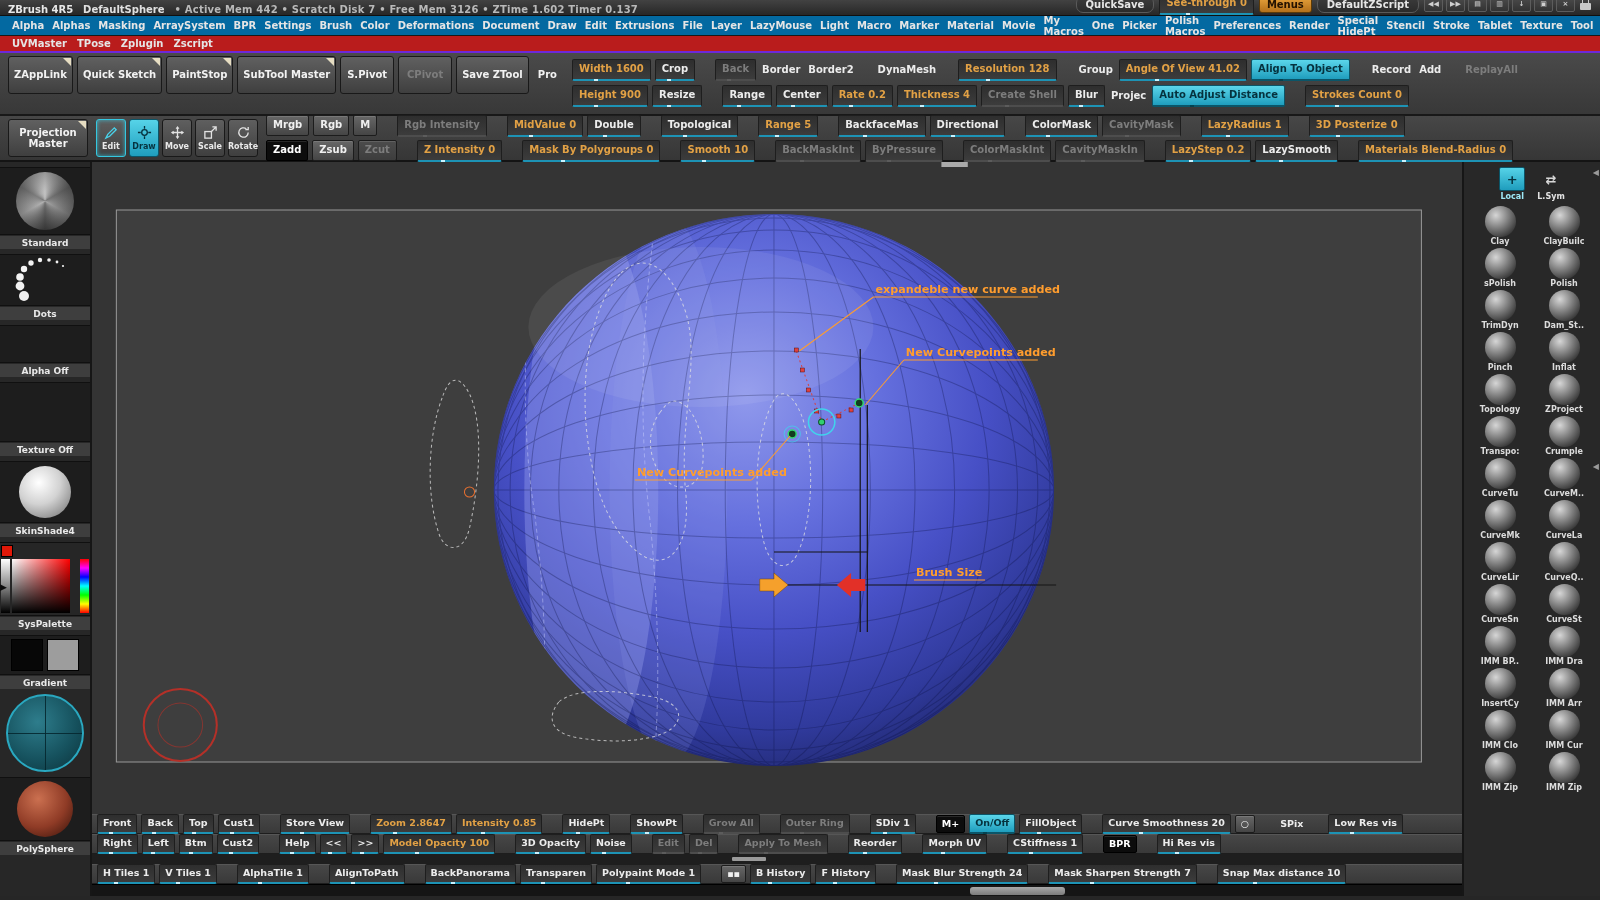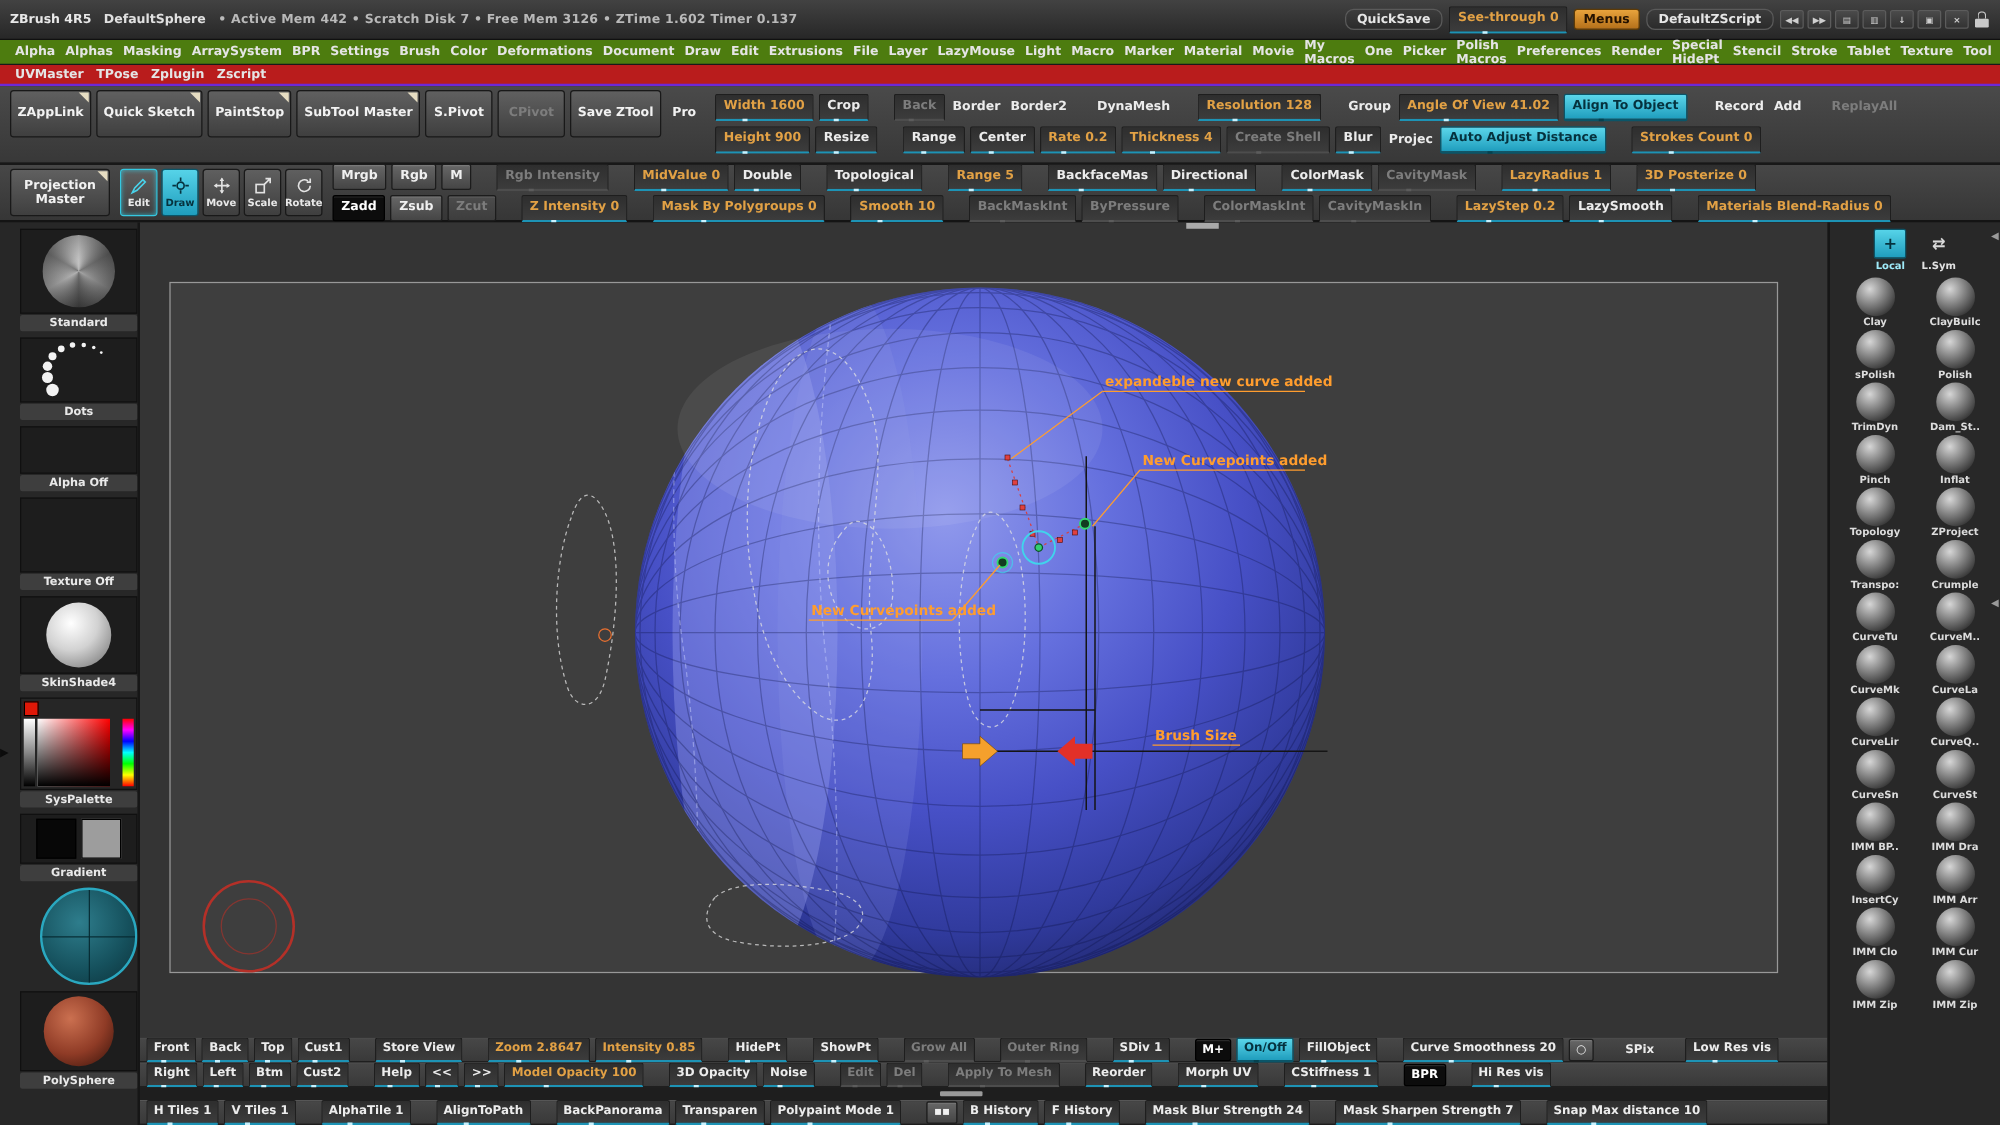--- a/index.html
+++ b/index.html
@@ -17,34 +17,34 @@
   .ctl.s-on{background:linear-gradient(#5bd6ea,#1f9dbd);color:#05323e;border-color:#0b5568;border-bottom-color:#0b5568}
   .ctl.s-on::after{background:#04424f}
   .ctl.s-dark{background:#0c0c0c;color:#fff;border:1px solid #000}
   .ctl.s-dis{color:#7d7d7d}
   .t-slider.s-dis{border-bottom-color:#4d4d4d}
   .t-slider.s-dis::after{background:#5c5c5c}
   .t-btn.s-dis{background:linear-gradient(#4c4c4c,#3d3d3d)}
   .ctlrow{display:flex;align-items:center;gap:4px;height:23px}
 
   
-  .titlebar{height:32px;display:flex;align-items:center;gap:10px;padding:0 8px;background:linear-gradient(#424242,#272727);border-bottom:1px solid #101010;font:bold 10px "DejaVu Sans",sans-serif;color:#c9c9c9}
+  .titlebar{height:16px;display:flex;align-items:flex-end;gap:10px;padding:0 8px;background:linear-gradient(#424242,#272727);border-bottom:1px solid #101010;font:bold 10px "DejaVu Sans",sans-serif;color:#c9c9c9}
   .titlebar .tb-app{color:#e8e8e8}
   .titlebar .tb-doc{color:#e0e0e0}
   .titlebar .tb-stats{color:#b9b9b9;letter-spacing:.2px}
   .tb-right{margin-left:auto;display:flex;align-items:center;gap:5px}
   .tb-btn{background:linear-gradient(#3c3c3c,#2b2b2b);border:1px solid #5a5a5a;border-radius:7px;color:#e6e6e6;font:bold 10px "DejaVu Sans",sans-serif;padding:2px 9px}
   .menus-btn{background:linear-gradient(#e8a33c,#b4701a);border:1px solid #5c3a07;border-radius:3px;color:#241200;font:bold 10px "DejaVu Sans",sans-serif;padding:2px 7px}
   .winicon{display:inline-flex;align-items:center;justify-content:center;width:19px;height:15px;background:linear-gradient(#4a4a4a,#333);border:1px solid #5c5c5c;border-radius:2px;font-size:7px;color:#cfcfcf}
   .lock-icon{position:relative;width:12px;height:14px;display:inline-block}
   .lock-icon .shackle{position:absolute;top:0;left:2px;width:7px;height:6px;border:1.5px solid #c9c9c9;border-bottom:none;border-radius:4px 4px 0 0}
   .lock-icon .lock-body{position:absolute;bottom:1px;left:0;width:11px;height:7px;background:#c9c9c9;border-radius:1px}
 
   
-  .menubar{height:20px;display:flex;align-items:center;padding:0 8px;background:#4d7c0f;border-bottom:1px solid #191919}
+  .menubar{height:20px;display:flex;align-items:center;padding:0 8px;background:#0369a1;border-bottom:1px solid #191919}
   .menu-item{font:bold 10px "DejaVu Sans",sans-serif;color:#e5e5e5;padding:2px 4px;cursor:default}
   .menubar2{height:17px;display:flex;align-items:center;gap:2px;padding:0 8px;background:#b91c1c;border-bottom:2px solid #6d28d9}
 
   
   .shelf-top{height:63px;display:flex;gap:10px;padding:3px 8px 2px;background:linear-gradient(#4a4a4a,#383838);border-bottom:2px solid #181818}
   .left-col{display:flex;flex-direction:column;gap:2px}
   .plugins{display:flex;gap:4px;align-items:flex-end}
   .plugbtn{position:relative;min-width:54px;height:38px;display:flex;align-items:center;justify-content:center;text-align:center;background:linear-gradient(#606060,#3f3f3f);border:1px solid #191919;border-radius:3px;color:#f2f2f2;font:bold 10px "DejaVu Sans",sans-serif;line-height:1.15;padding:2px 5px;white-space:normal}
   .plugbtn.t-lbl{background:none;border:none;box-shadow:none;min-width:26px}
   .plugbtn.s-dis{color:#7d7d7d}
@@ -63,21 +63,21 @@
   .modebtn.active svg{stroke:#06323e}
   .modebtn.active .mlabel{color:#06323e}
   .modebtn.outlined{border-color:#35c8e0;box-shadow:inset 0 0 4px rgba(53,200,224,.8)}
   .modebtn.outlined svg{stroke:#49d2ea}
   .shelf2-rows{display:flex;flex-direction:column;gap:2px}
 
   
   .workarea{height:734px;display:flex;position:relative}
 
   
-  .lefttray{width:112px;background:#272727;border-right:2px solid #161616;display:flex;flex-direction:column;align-items:flex-end;gap:5px;padding:5px 0;overflow:hidden}
+  .lefttray{width:92px;background:#272727;border-right:2px solid #161616;display:flex;flex-direction:column;align-items:center;gap:5px;padding:5px 0;overflow:hidden}
   .tray-item{display:flex;flex-direction:column;align-items:center;gap:1px}
   .tray-label{width:94px;height:13px;background:#3e3e3e;border-radius:2px;font:bold 9px "DejaVu Sans",sans-serif;color:#e9e9e9;display:flex;align-items:center;justify-content:center}
   .thumbbox{background:#1d1d1d;border:1px solid #101010;display:flex;align-items:center;justify-content:center}
   .standard-thumb{width:94px;height:68px}
   .swirl{width:58px;height:58px;border-radius:50%;background:radial-gradient(circle at 42% 38%,rgba(255,255,255,.35),rgba(0,0,0,.55)),conic-gradient(#b5b5b5,#4a4a4a,#999,#3b3b3b,#aaa,#444,#b5b5b5)}
   .dots-thumb{width:94px;height:52px}
   .alpha-thumb{width:94px;height:38px}
   .texture-thumb{width:94px;height:60px}
   .mat-thumb{width:94px;height:62px}
   .matball{width:52px;height:52px;border-radius:50%;background:radial-gradient(circle at 38% 32%,#ffffff,#d2d2d2 45%,#8f8f8f 80%,#565656)}

